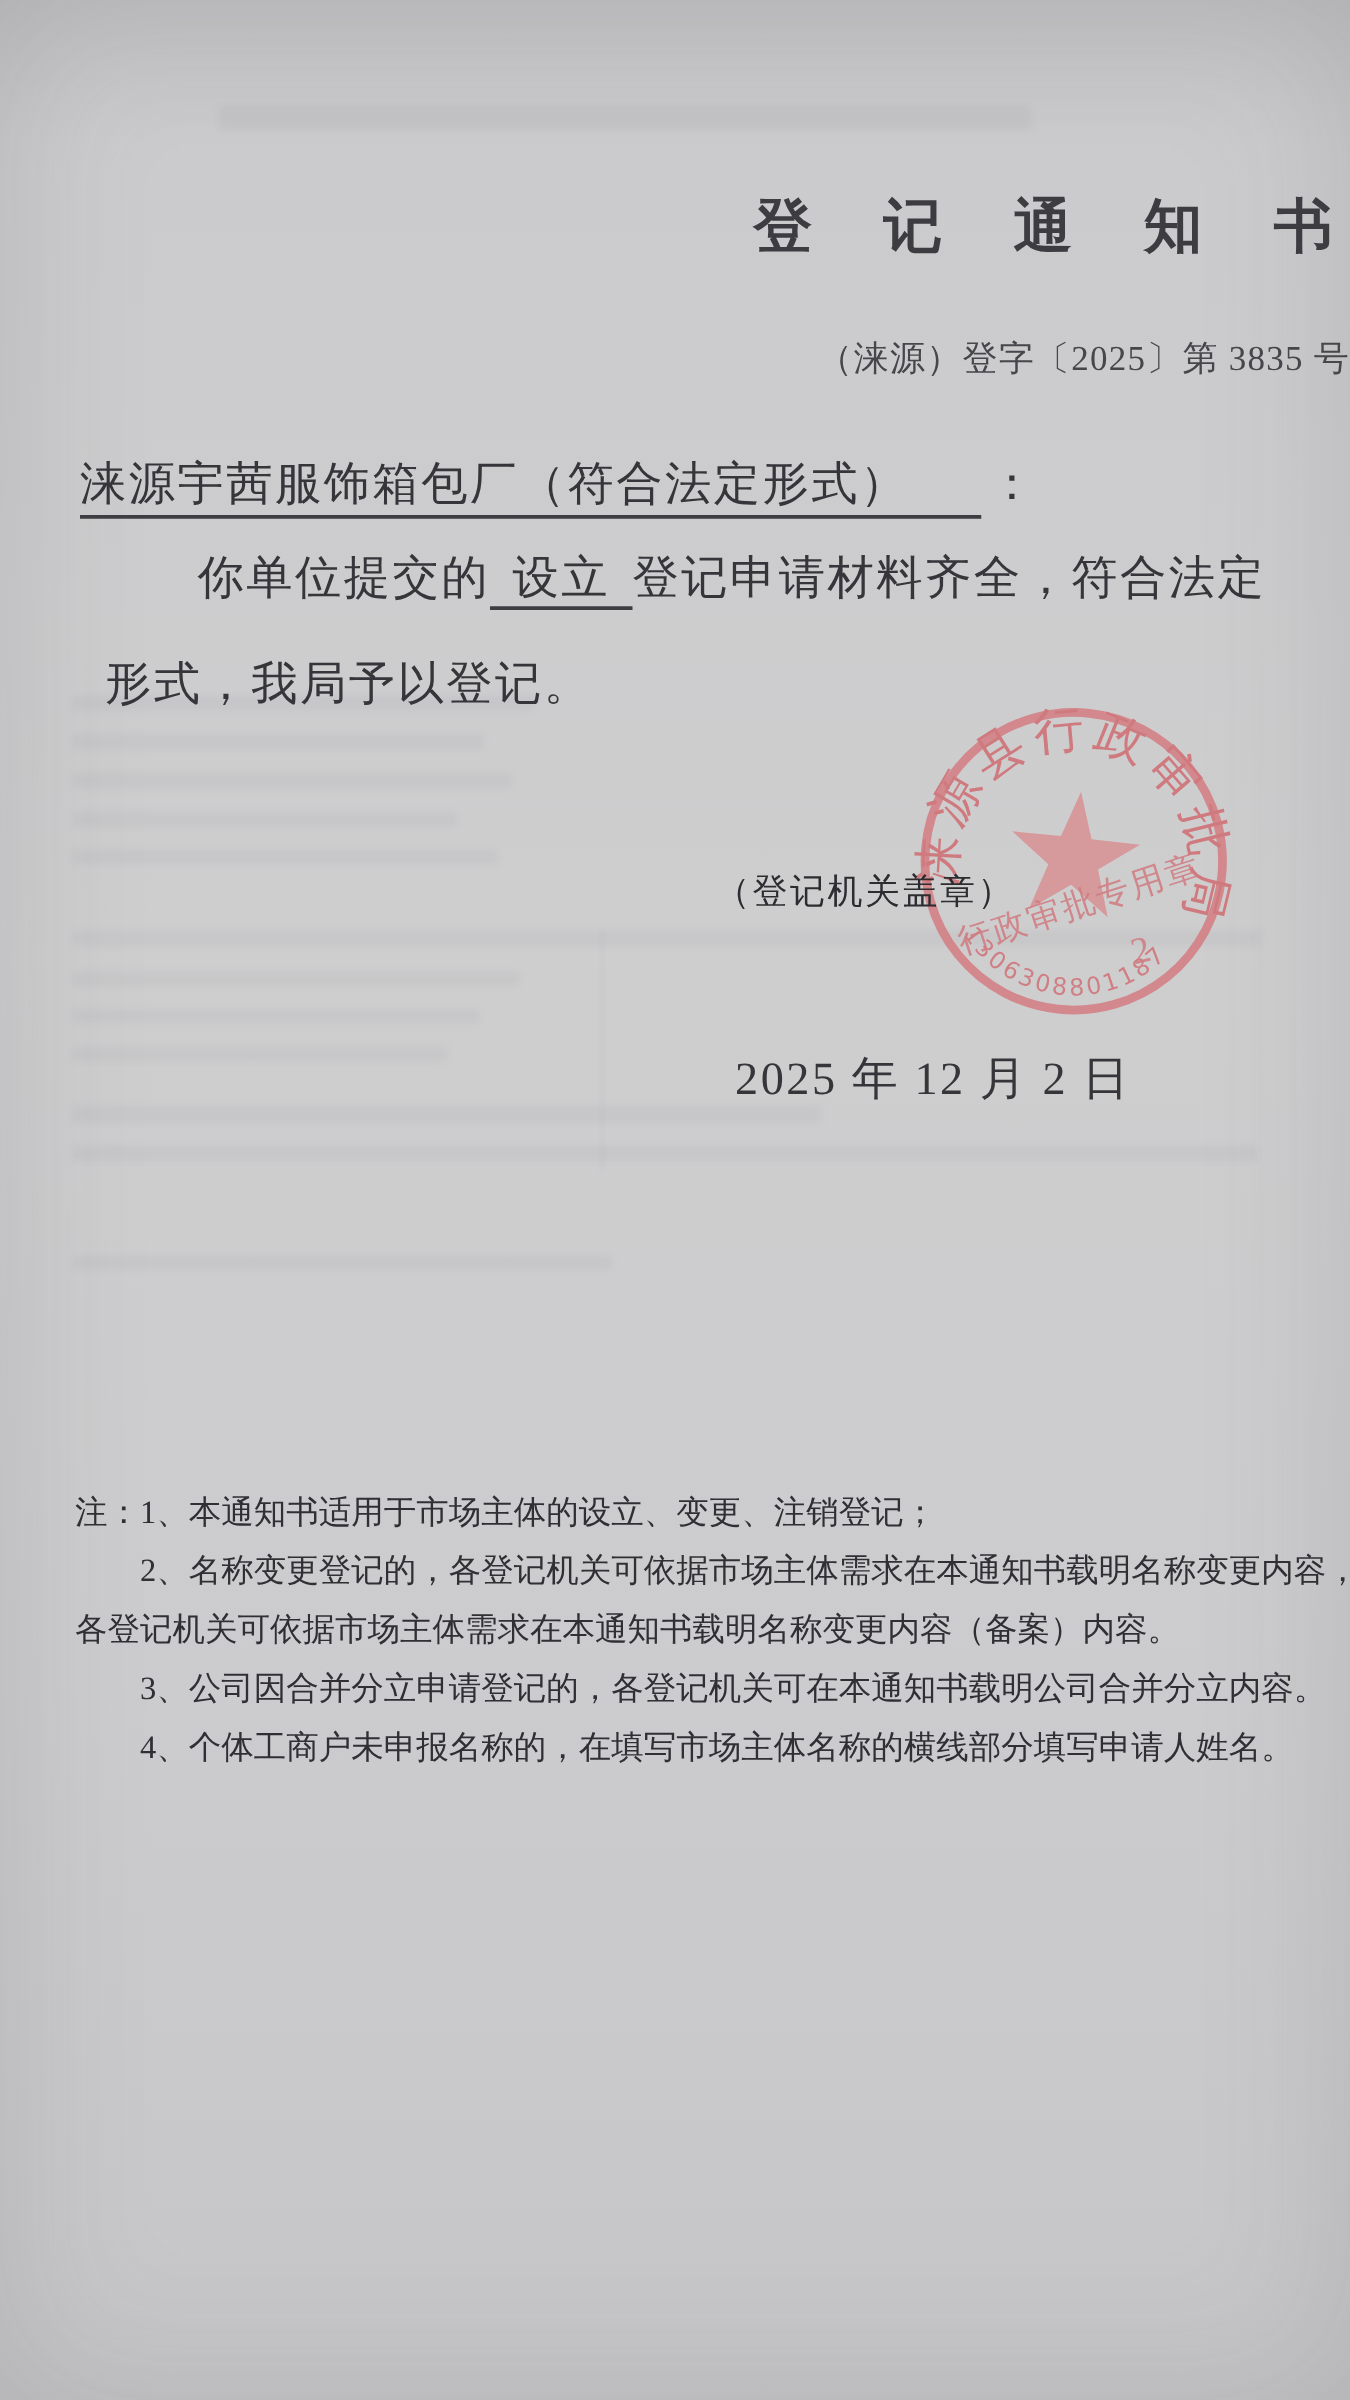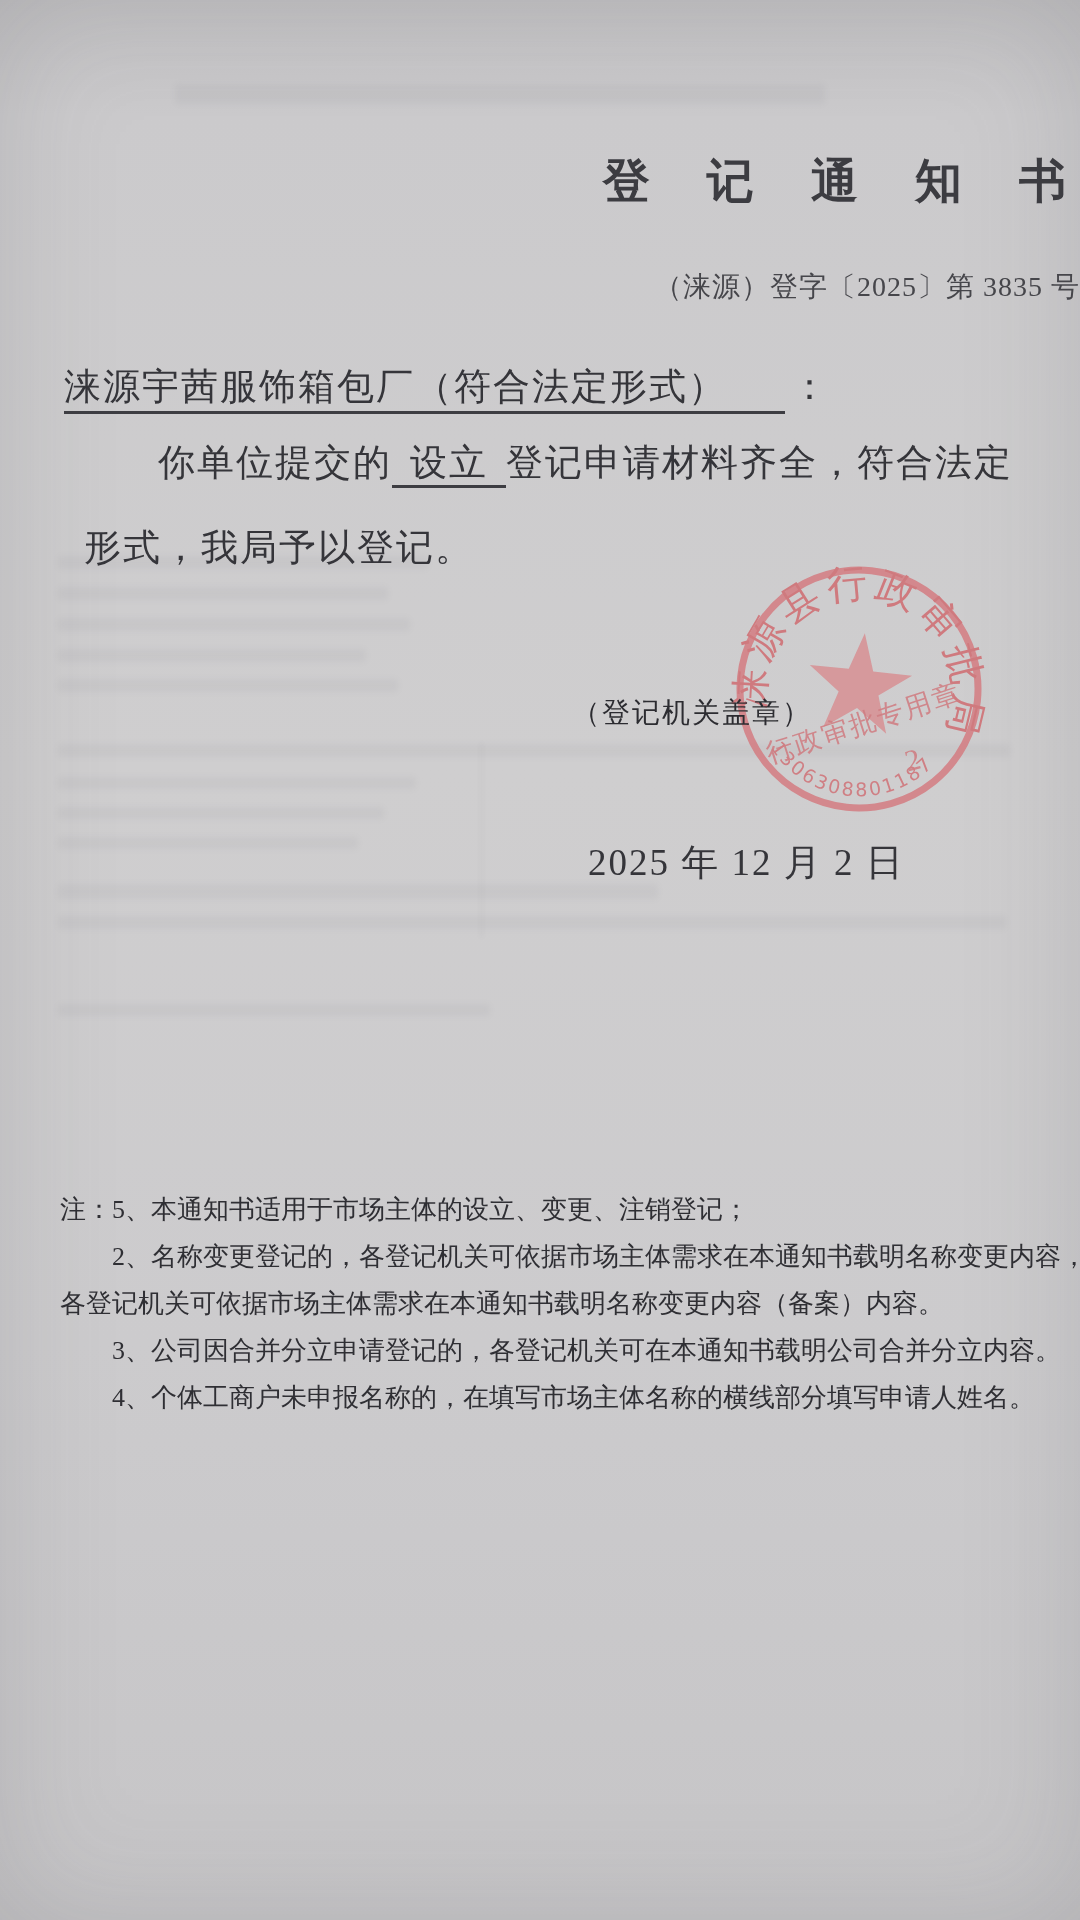--- a/index.html
+++ b/index.html
@@ -153,20 +153,20 @@
         <textPath href="#arcBottom" startOffset="50%">1306308801187</textPath>
       </text>
     </svg>
   </div>
 
   <div class="seal-caption">（登记机关盖章）</div>
 
   <div class="issue-date">2025 年 12 月 2 日</div>
 
   <div class="notes">
-    <div class="note-line">注：5、本通知书适用于市场主体的设立、变更、注销登记；</div>
+    <div class="note-line">注：1、本通知书适用于市场主体的设立、变更、注销登记；</div>
     <div class="note-line indent">2、名称变更登记的，各登记机关可依据市场主体需求在本通知书载明名称变更内容，</div>
     <div class="note-line">各登记机关可依据市场主体需求在本通知书载明名称变更内容（备案）内容。</div>
     <div class="note-line indent">3、公司因合并分立申请登记的，各登记机关可在本通知书载明公司合并分立内容。</div>
     <div class="note-line indent">4、个体工商户未申报名称的，在填写市场主体名称的横线部分填写申请人姓名。</div>
   </div>
 
 </div>
 
 </body></html>

